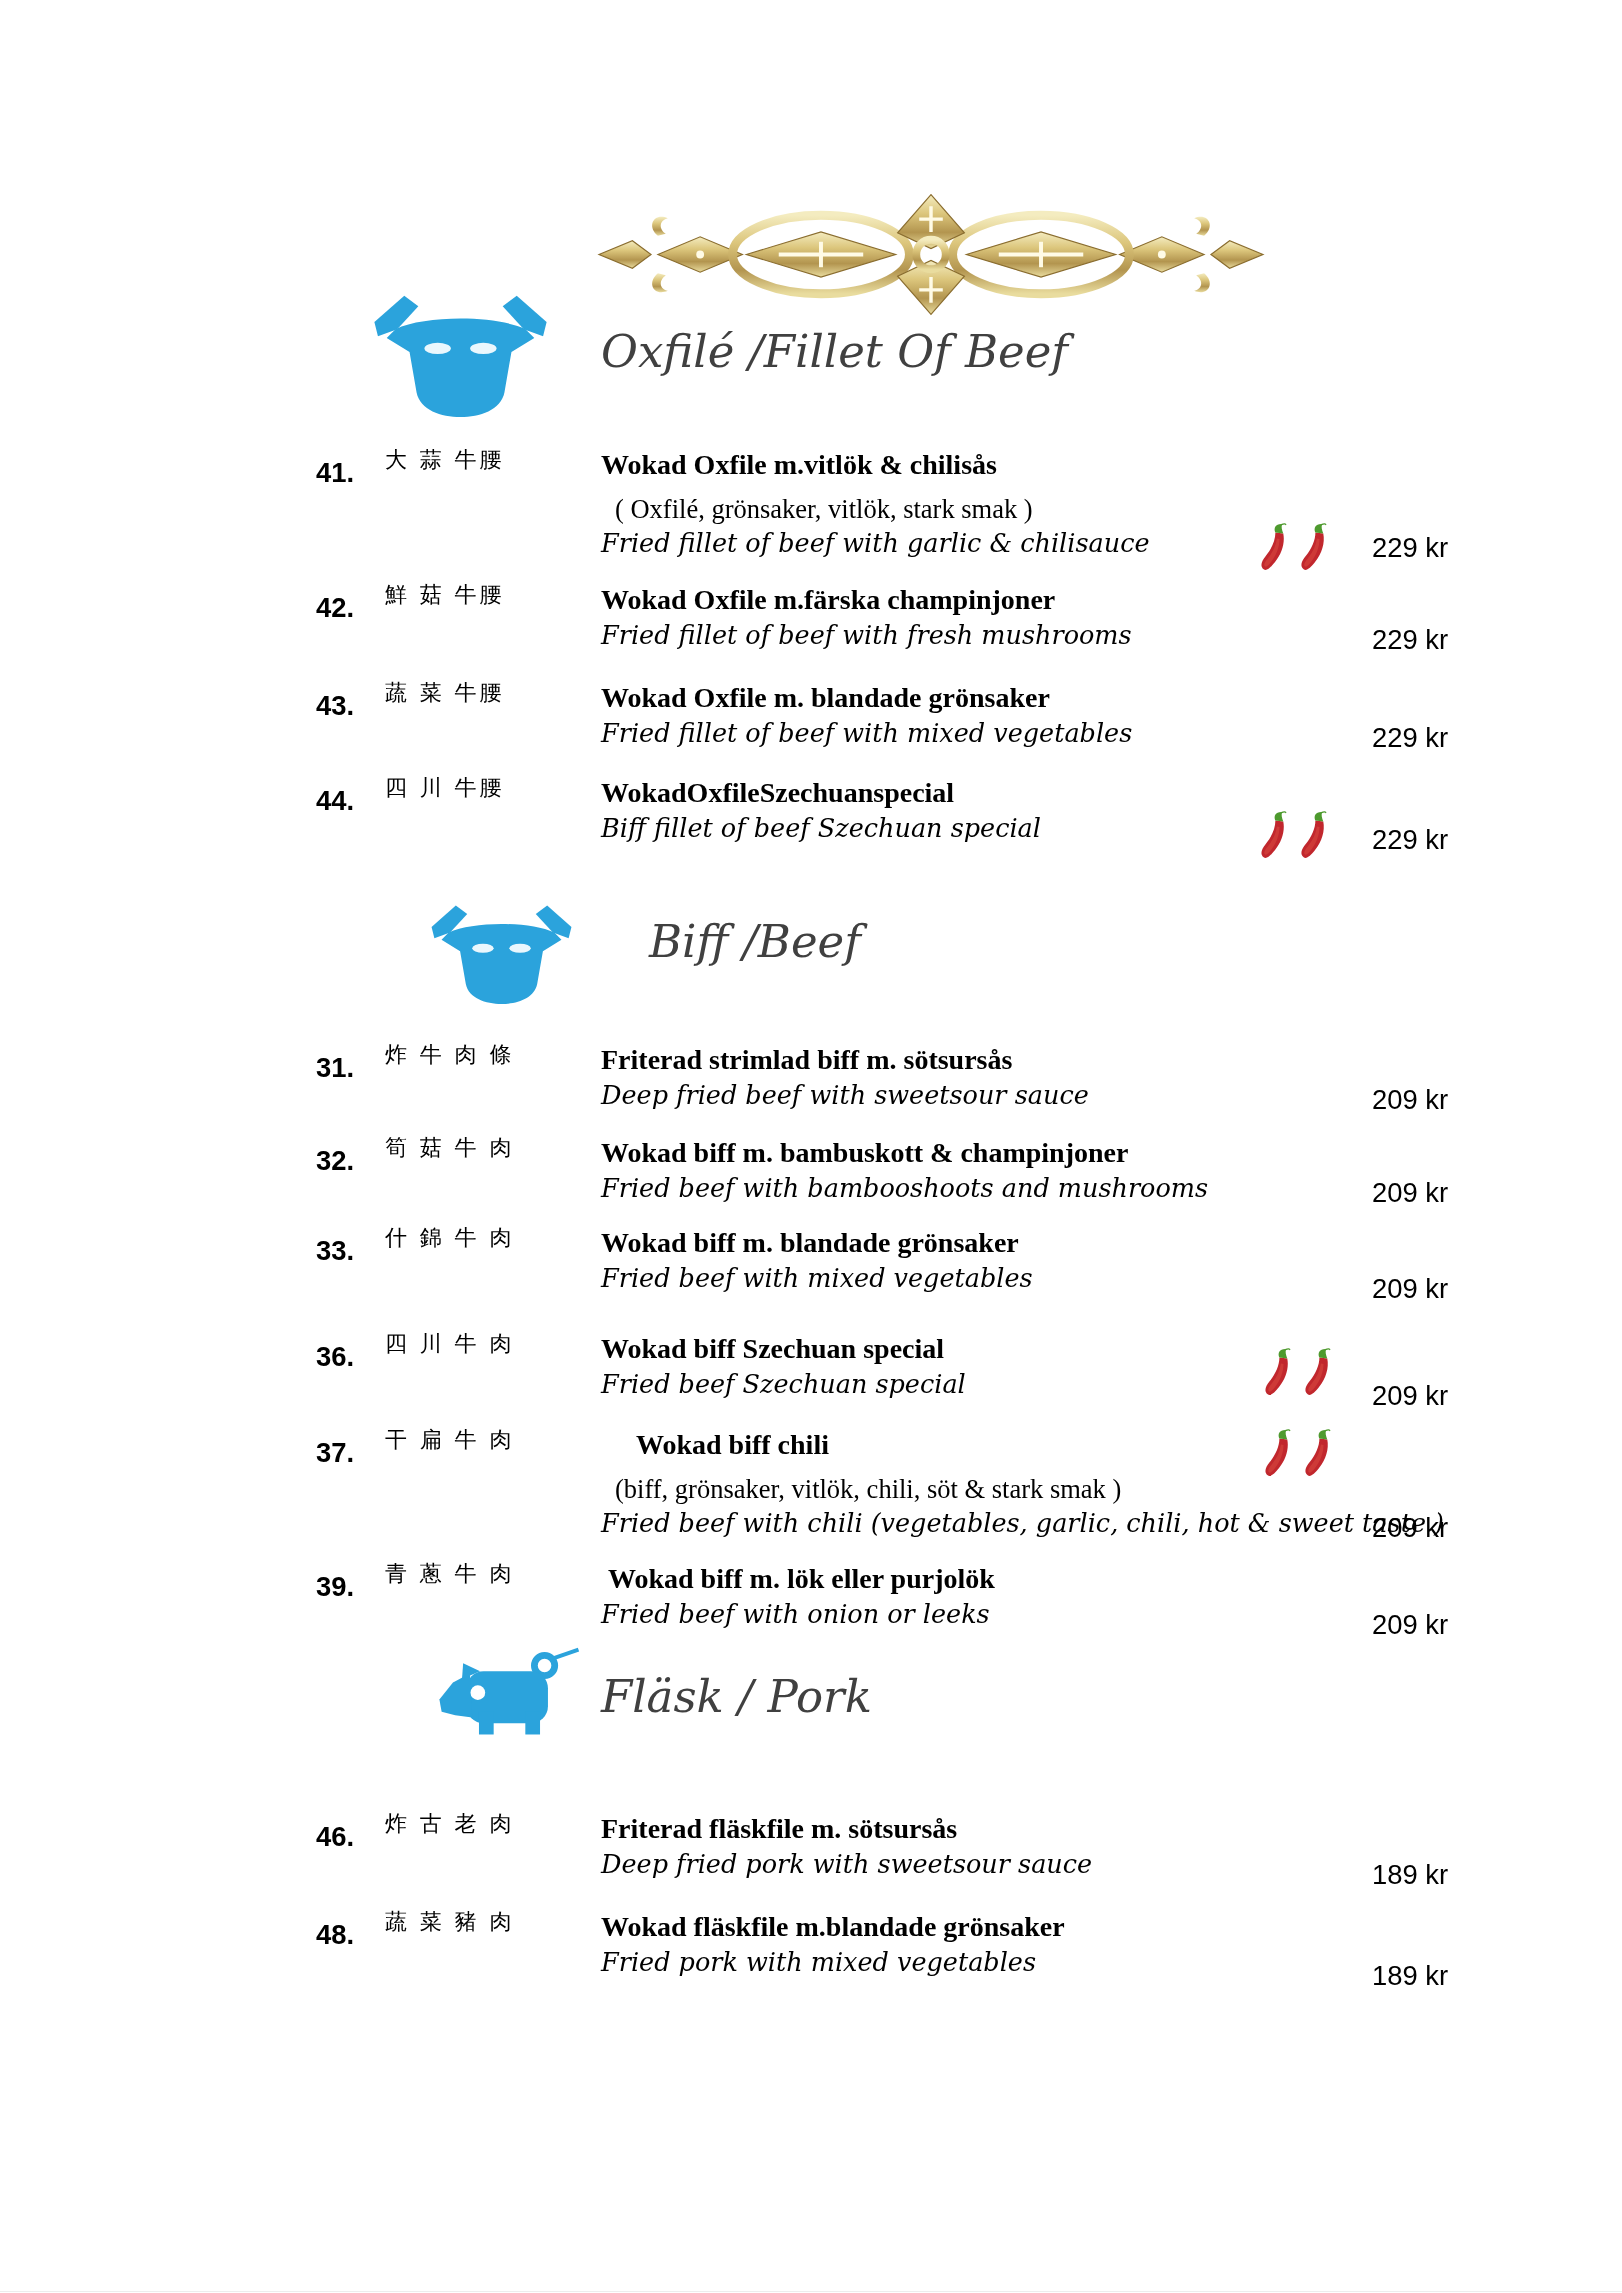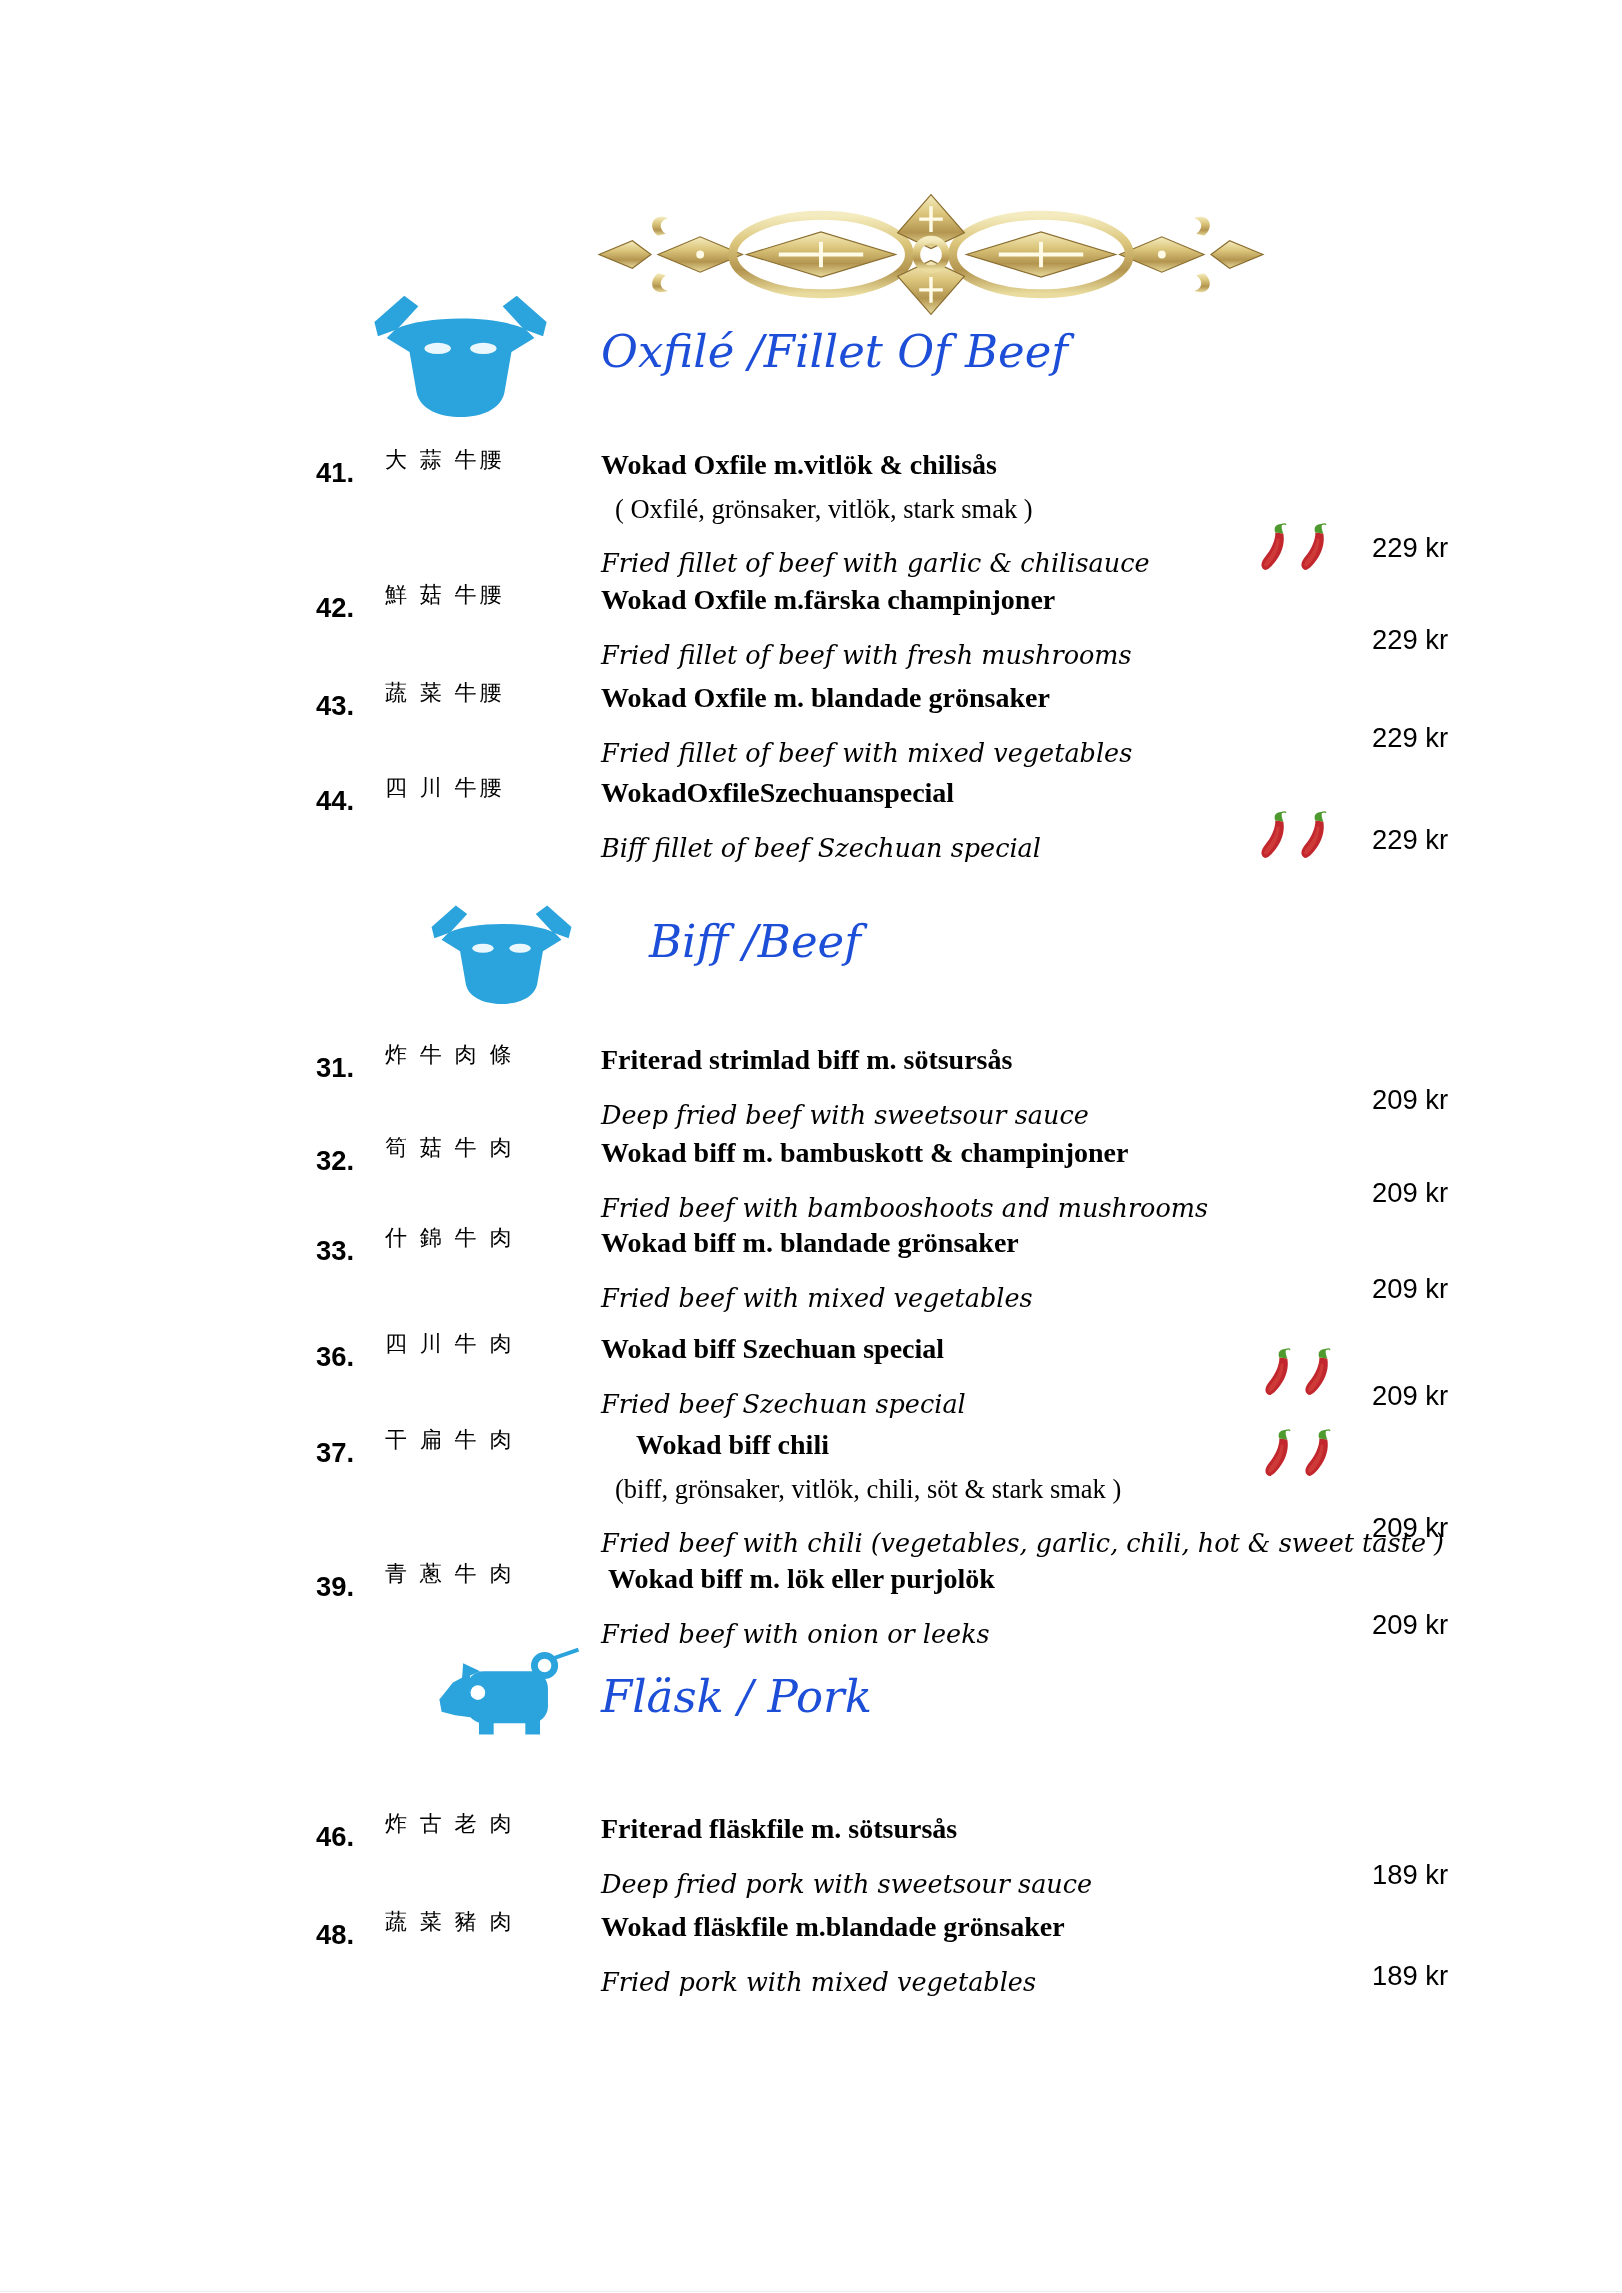--- a/index.html
+++ b/index.html
@@ -7,21 +7,21 @@
     position:relative; width:1622px; height:2294px;
     background:#ffffff; overflow:hidden;
     font-family:"Liberation Serif", serif; color:#000;
   }
   .abs { position:absolute; }
 
   
   .section-title {
     position:absolute; left:601px;
     font-family:"DejaVu Serif", serif; font-style:italic;
-    font-size:45px; line-height:1.1; color:#1d4ed8; white-space:nowrap;
+    font-size:45px; line-height:1.1; color:#404040; white-space:nowrap;
   }
 
   
   .row { position:absolute; left:0; top:0; width:1622px; height:0; }
   .num {
     position:absolute; left:316px; top:7.8px;
     font-family:"Liberation Sans", sans-serif; font-weight:bold;
     font-size:27.4px; white-space:nowrap;
   }
   .cn {
@@ -34,21 +34,21 @@
     font-family:"Liberation Serif", serif; font-weight:bold;
     font-size:28px; white-space:nowrap;
   }
   .details {
     position:absolute; left:615px; top:45px;
     font-family:"Liberation Serif", serif; font-size:26.5px; white-space:nowrap;
   }
   .en {
     position:absolute; left:601px; top:36px;
     font-family:"DejaVu Serif", serif; font-style:italic;
-    font-size:25.5px; white-space:nowrap;margin-top:20px;
+    font-size:25.5px; white-space:nowrap;
   }
   .row.has-details .en { top:79px; }
   .price {
     position:absolute; left:1372px; top:40px;
     font-family:"Liberation Sans", sans-serif; font-size:27.4px; white-space:nowrap;
   }
   .row.has-details .price { top:83px; }
   .chilis { position:absolute; display:flex; gap:8.8px; }
   .chili { width:31px; height:53px; transform:rotate(-6deg); }
 

